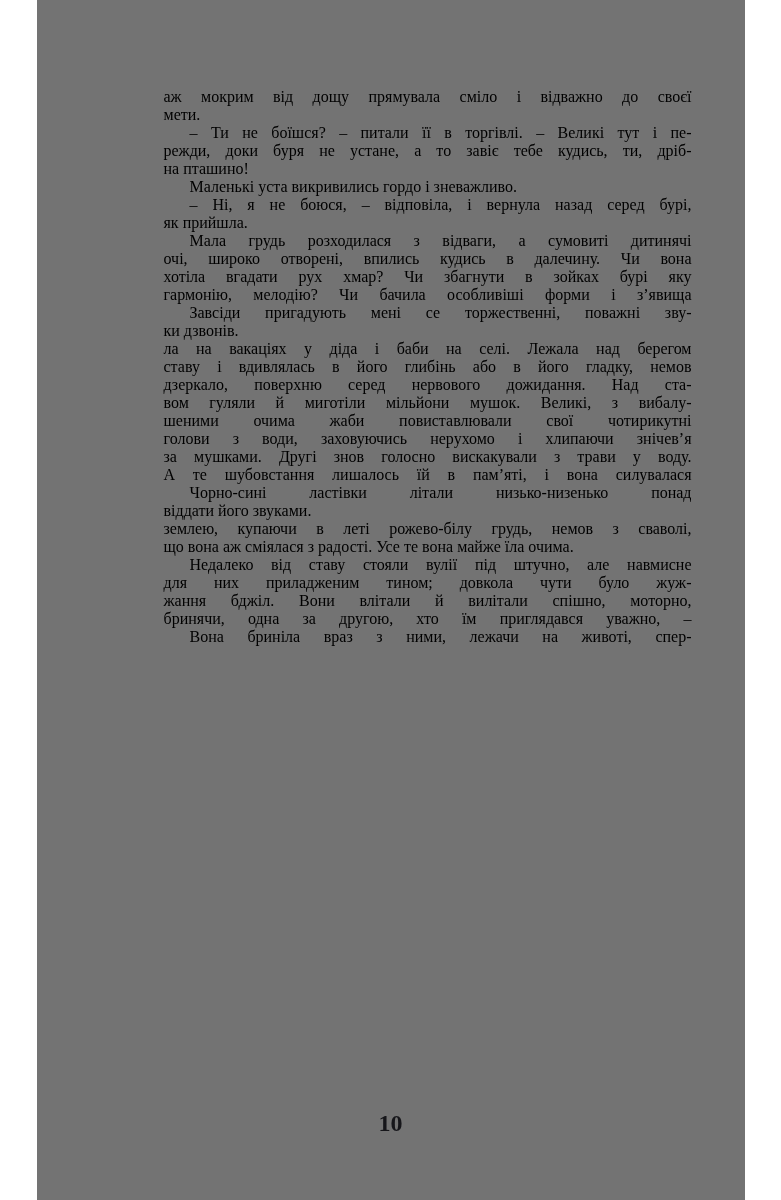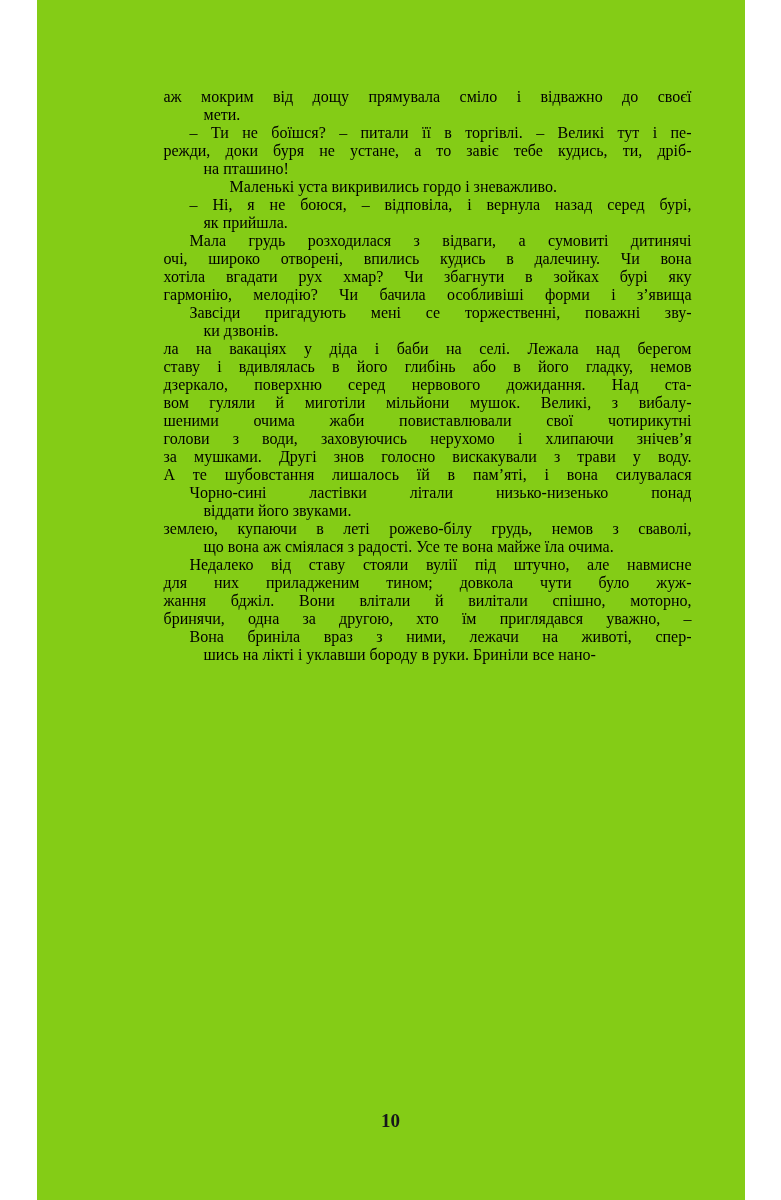--- a/index.html
+++ b/index.html
@@ -6,21 +6,21 @@
   html, body {
     margin: 0;
     padding: 0;
     background: #ffffff;
   }
   .page {
     position: relative;
     width: 708px;
     height: 1200px;
     margin: 0 auto;
-    background: #84cc16;
+    background: #737373;
     overflow: hidden;
     box-sizing: border-box;
   }
   .text-block {
     position: absolute;
     left: 127px;
     top: 88px;
     width: 528px;
   }
   
@@ -31,33 +31,32 @@
   }
   .line.j {
     text-align: justify;
     text-align-last: justify;
     white-space: normal;
   }
   .line.last {
     text-align: left;
     text-align-last: left;
     white-space: pre;
-    margin-left: 40px;
   }
   .line.indent {
     padding-left: 26px;
   }
   .page-number {
     position: absolute;
     left: 0;
     right: 0;
     top: 1110px;
     text-align: center;
     font-family: "Liberation Serif", "DejaVu Serif", serif;
-    font-size: 19px;
+    font-size: 24px;
     font-weight: bold;
     color: #16161a;
   }
 </style>
 </head>
 <body>
 
 <div class="page">
 
   <div class="text-block">
@@ -85,18 +84,17 @@
       <span class="line j">А те шубовстання лишалось їй в пам’яті, і вона силувалася</span>
       <span class="line j indent">Чорно-сині ластівки літали низько-низенько понад</span>
       <span class="line last">віддати його звуками.</span>
       <span class="line j">землею, купаючи в леті рожево-білу грудь, немов з сваволі,</span>
       <span class="line last">що вона аж сміялася з радості. Усе те вона майже їла очима.</span>
       <span class="line j indent">Недалеко від ставу стояли вулії під штучно, але навмисне</span>
       <span class="line j">для них приладженим тином; довкола чути було жуж-</span>
       <span class="line j">жання бджіл. Вони влітали й вилітали спішно, моторно,</span>
       <span class="line j">бринячи, одна за другою, хто їм приглядався уважно, –</span>
       <span class="line j indent">Вона бриніла враз з ними, лежачи на животі, спер-</span>
-      <span class="line last">шись на лікті і уклавши бороду в руки. Бриніли все нано-</span>
     </div>
 
   <div class="page-number">10</div>
 
 </div>
 
 </body></html>

